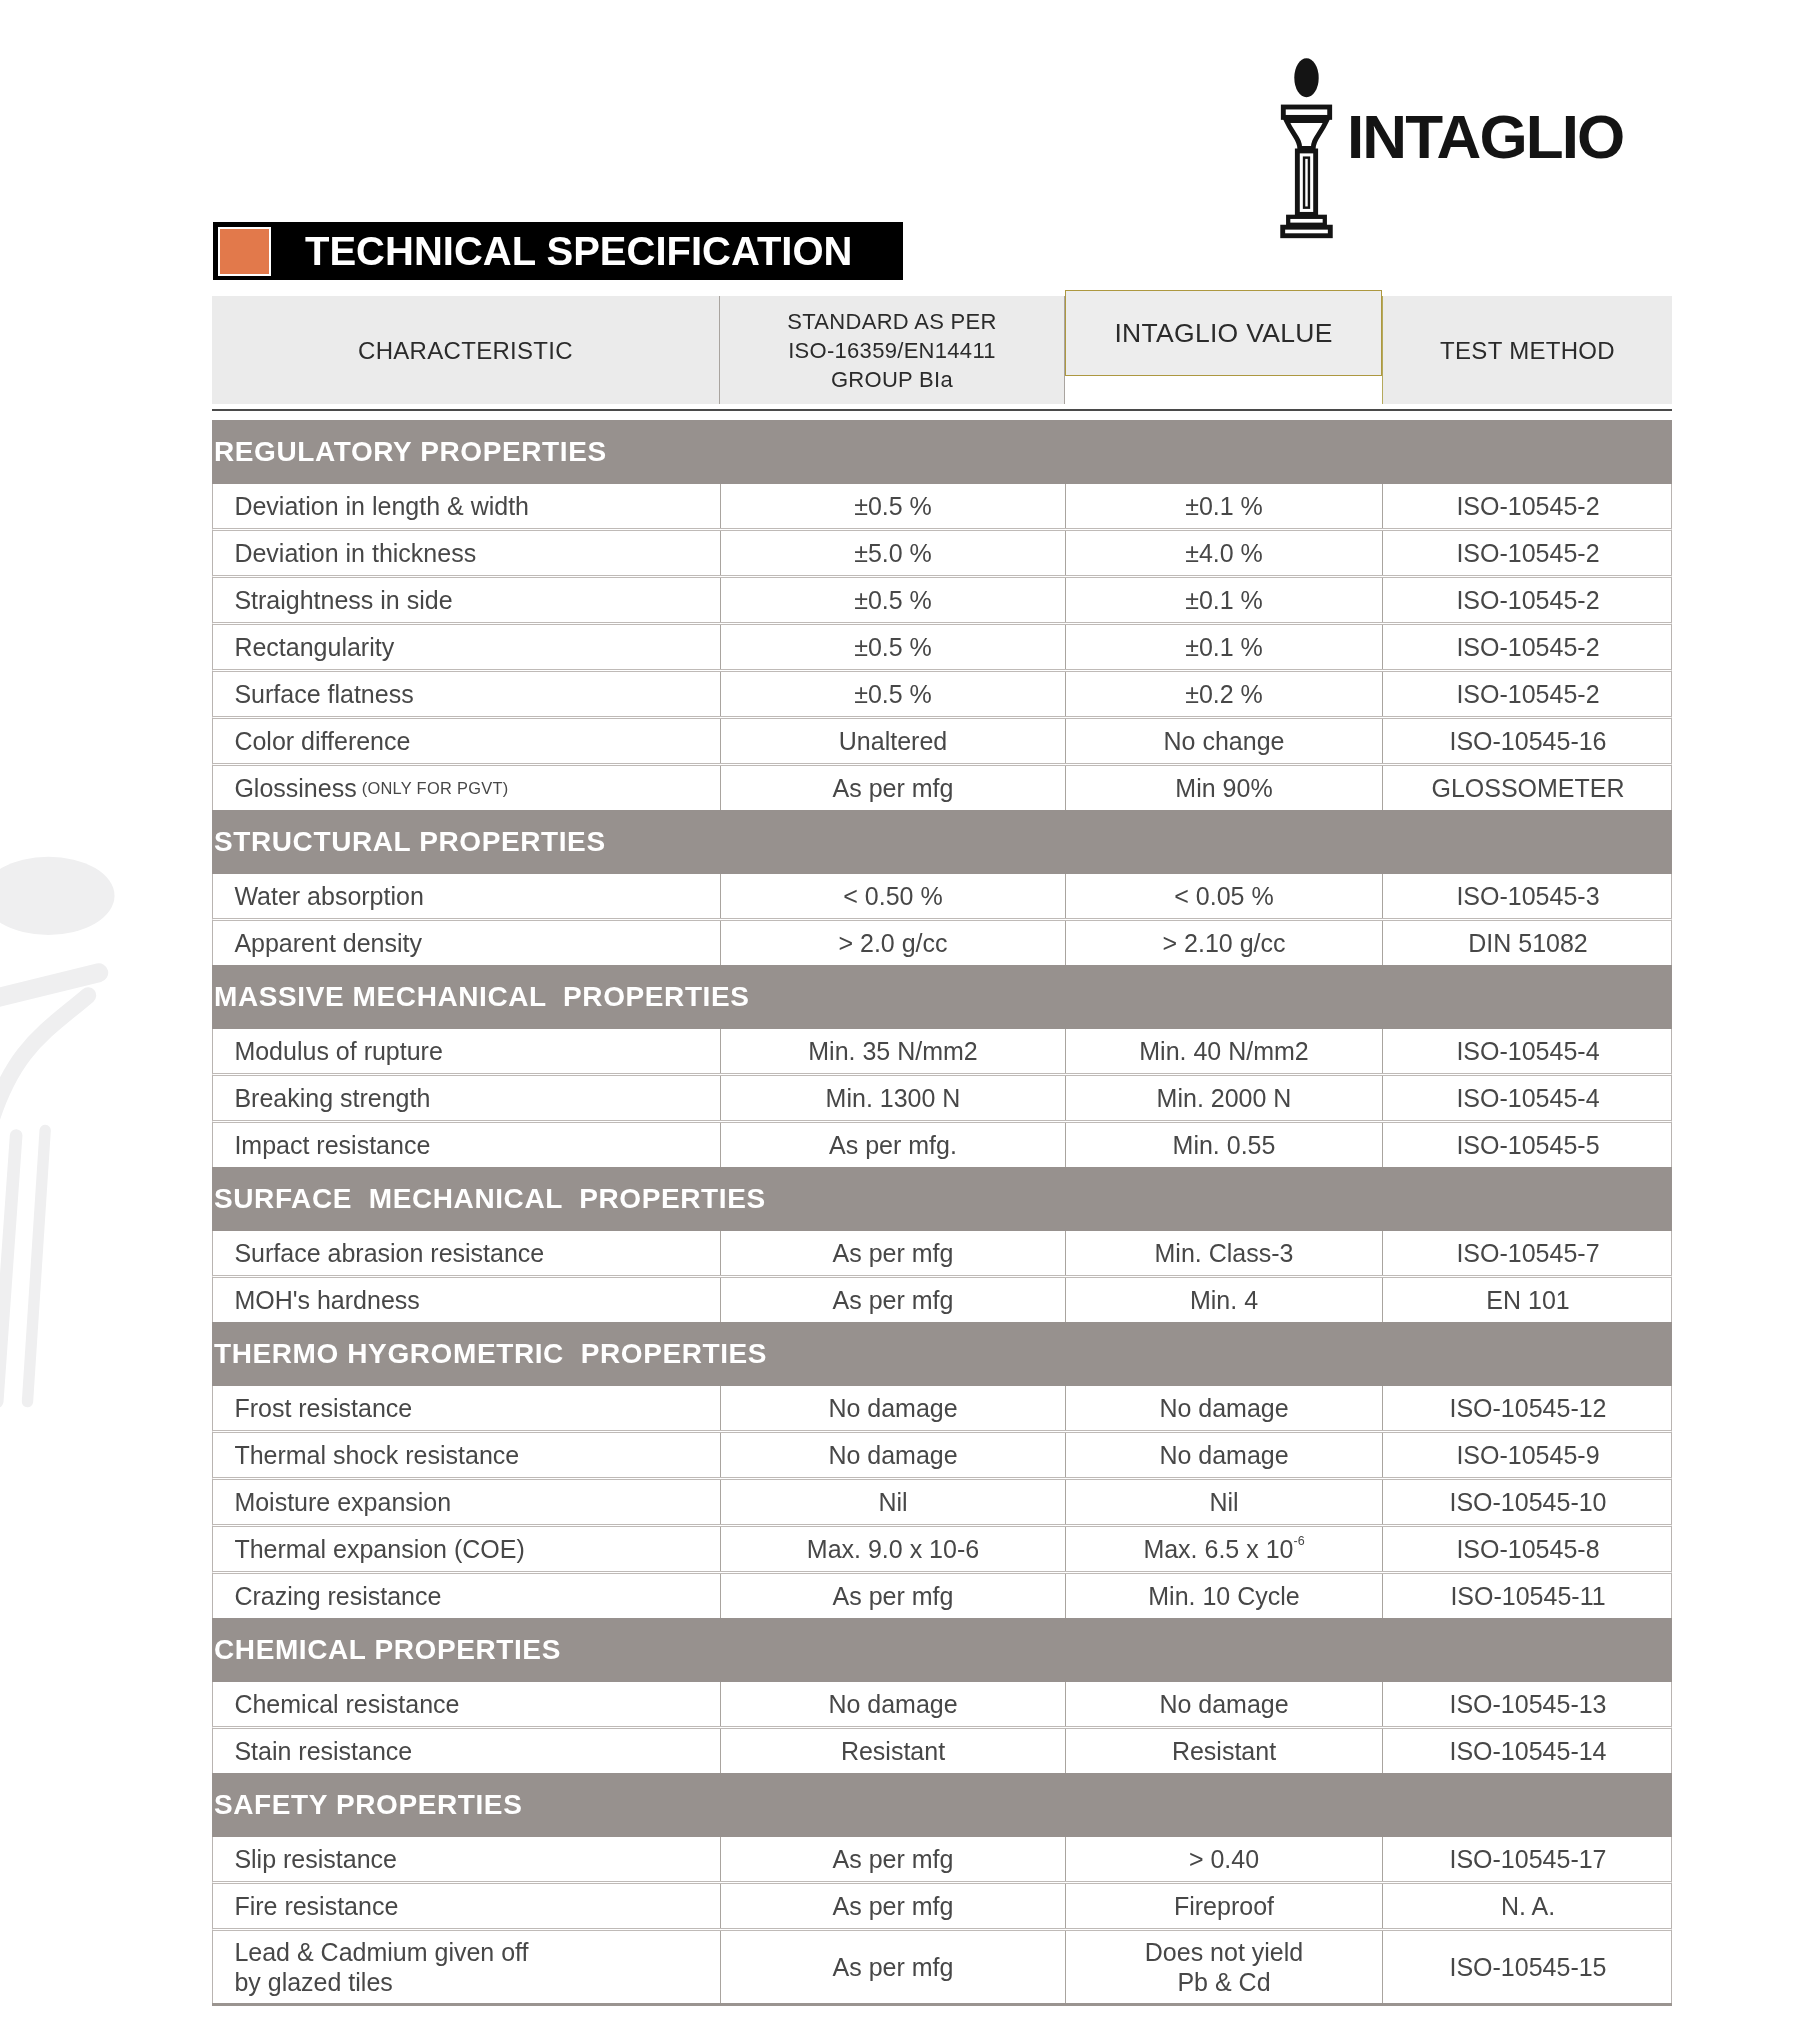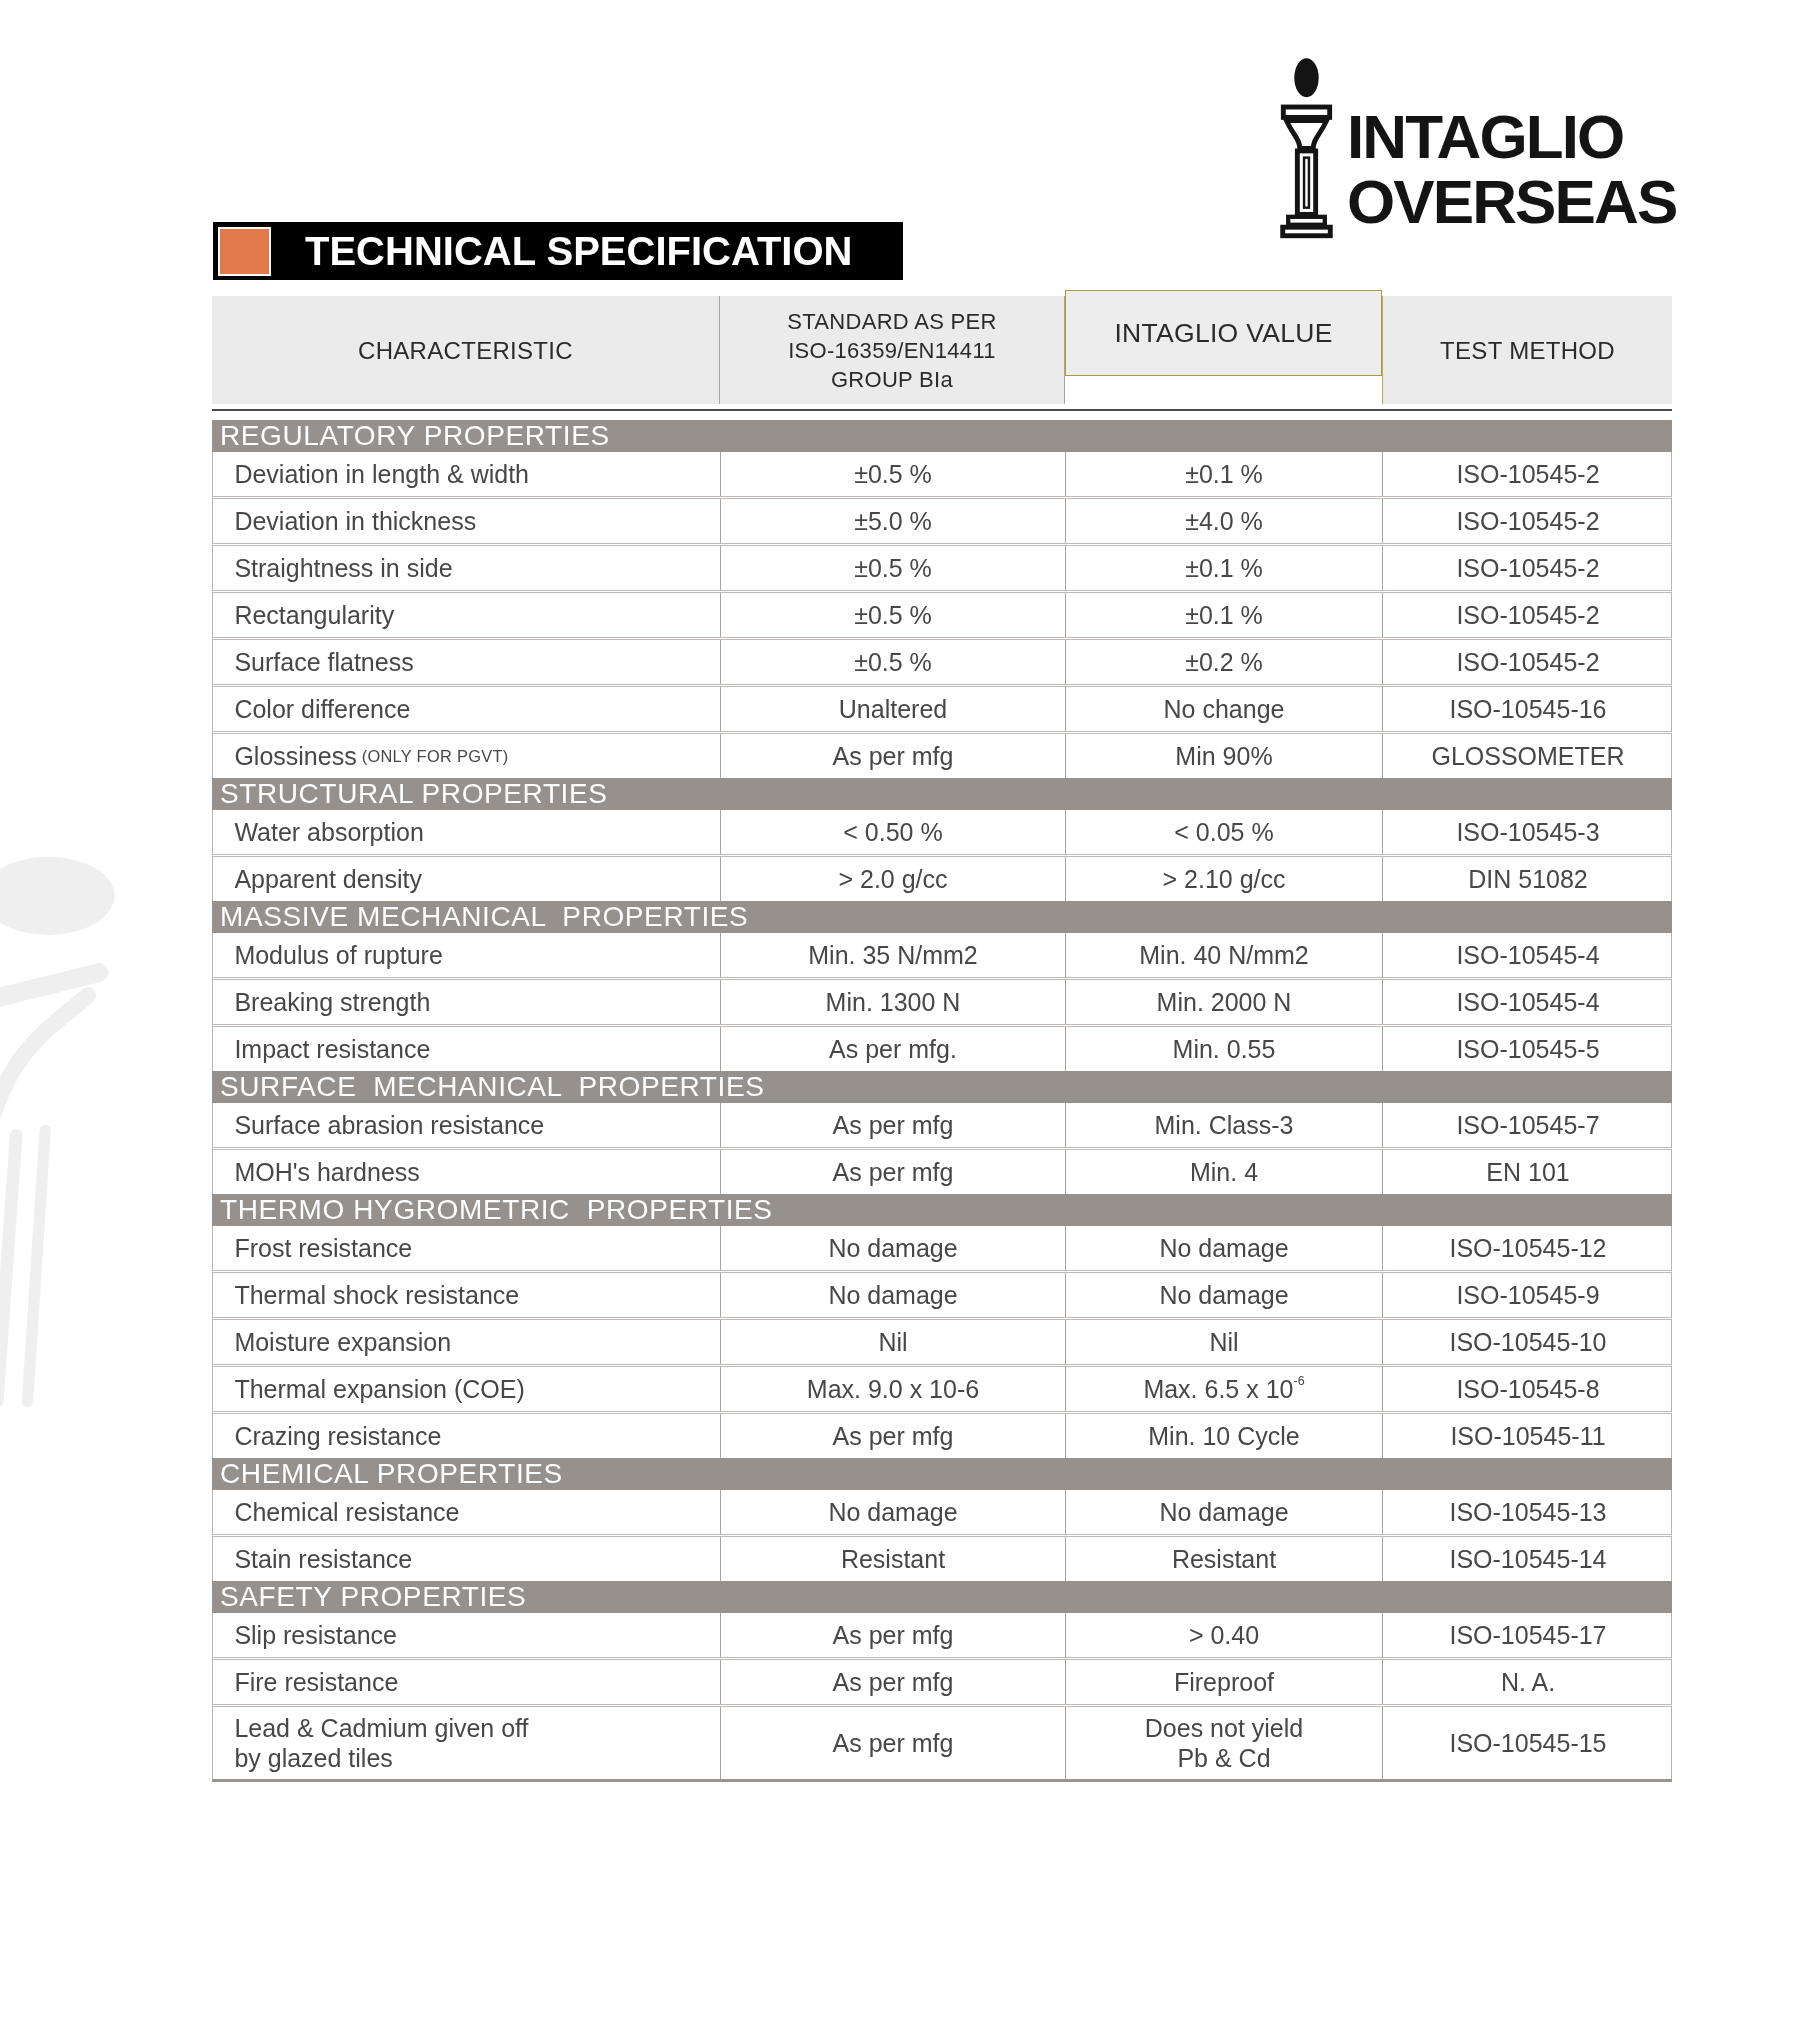--- a/index.html
+++ b/index.html
@@ -28,22 +28,22 @@
   .head-row{display:grid;grid-template-columns:508px 345px 317px 290px;
             border-bottom:2.5px solid #4a4a4a;padding-bottom:5px;margin-bottom:8.8px;position:relative;}
   .hc{background:#ebebeb;height:108px;display:flex;align-items:center;justify-content:center;
       text-align:center;color:#2b2b2b;font-size:24px;letter-spacing:0.3px;white-space:pre-line;line-height:29px;}
   .hc.c0,.hc.c1{border-right:1.3px solid #a9a49f;}
   .hc.c1{font-size:22px;}
   .hc.c2{position:relative;top:-5.7px;height:86px;border:1.9px solid #ad9840;background:#ededed;
          font-size:26.5px;z-index:2;}
   .hc.c3{border-left:1.3px solid #b5a95c;}
 
-  .section-bar{height:32px;background:#97918e;color:#ffffff;display:flex;align-items:center;
-               padding-left:8px;font-size:28px;font-weight:400;letter-spacing:0.6px;white-space:pre;}
+  .section-bar{height:64px;background:#97918e;color:#ffffff;display:flex;align-items:center;
+               padding-left:2px;font-size:28px;font-weight:700;letter-spacing:0.6px;white-space:pre;}
   .t-row{display:grid;grid-template-columns:508px 345px 317px 290px;background:#fff;
          border-left:1.3px solid #b9b4b1;border-right:1.3px solid #b9b4b1;}
   .t-row + .t-row{border-top:3.2px double #bfbab7;}
   .cell{min-height:44px;display:flex;align-items:center;justify-content:center;text-align:center;
         font-size:25px;color:#474747;padding:6.3px 5px;white-space:pre-line;line-height:30px;}
   .cell:not(:last-child){border-right:1.3px solid #a9a49f;}
   .cell.char{justify-content:flex-start;text-align:left;padding-left:21.4px;}
   .cell .small{font-size:16.4px;letter-spacing:0.3px;margin-left:5px;}
   .cell .sup{font-size:0.5em;position:relative;top:-0.6em;line-height:0;}
 </style>
@@ -64,21 +64,20 @@
     <ellipse cx="50" cy="34" rx="20" ry="32" fill="currentColor"></ellipse>
     <rect x="12" y="82" width="76" height="17" fill="none" stroke="currentColor" stroke-width="8"></rect>
     <path d="M17 104 C 29 130, 39 134, 39 150 L61 150 C61 134, 71 130, 83 104 Z" fill="none" stroke="currentColor" stroke-width="8"></path>
     <rect x="35" y="154" width="30" height="104" fill="none" stroke="currentColor" stroke-width="8"></rect>
     <rect x="46" y="165" width="8" height="82" fill="none" stroke="currentColor" stroke-width="4"></rect>
     <rect x="20" y="262" width="60" height="13" fill="none" stroke="currentColor" stroke-width="7"></rect>
     <rect x="11" y="279" width="78" height="14" fill="none" stroke="currentColor" stroke-width="8"></rect>
   </svg>
   <div class="logo-text">
     <div class="logo-line">INTAGLIO</div>
-    <div class="logo-line">OVERSEAS</div>
   </div>
 </header>
 
 <div class="title-bar">
   <span class="title-accent" style="background: rgb(226, 121, 75);"></span>
   <span class="title-text">TECHNICAL SPECIFICATION</span>
 </div>
 
 <div class="spec-table">
   <div class="head-row">

